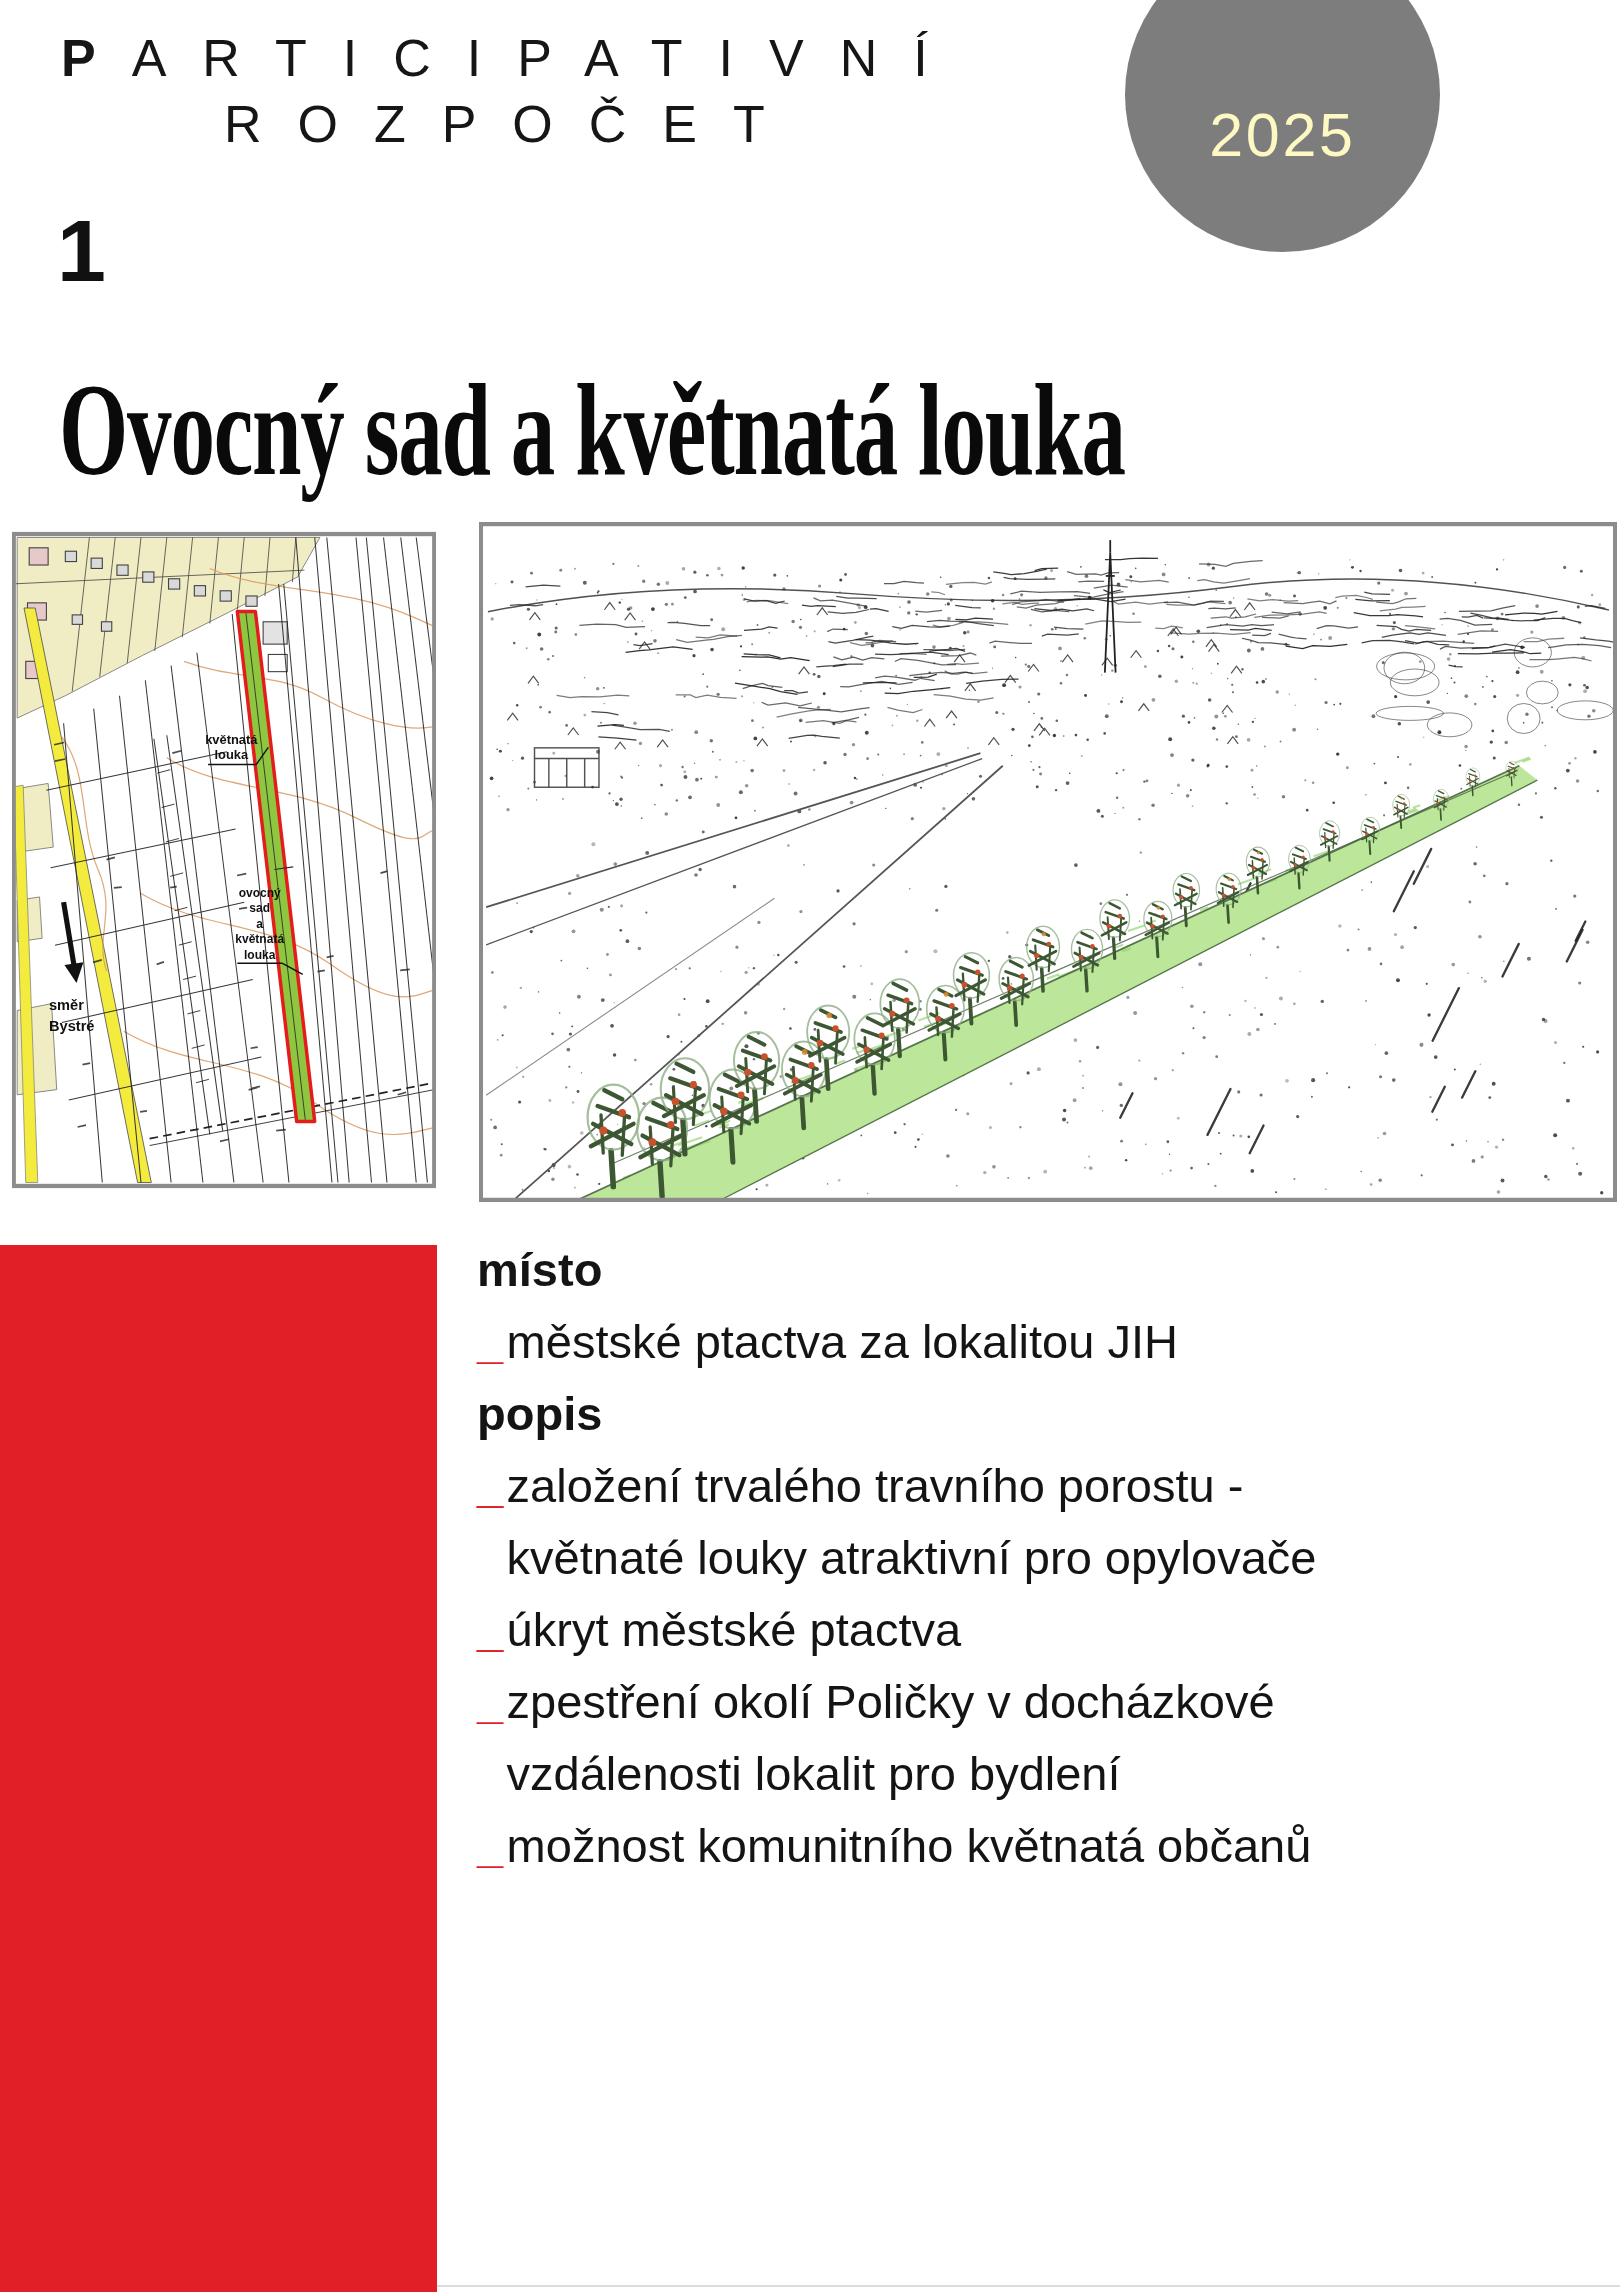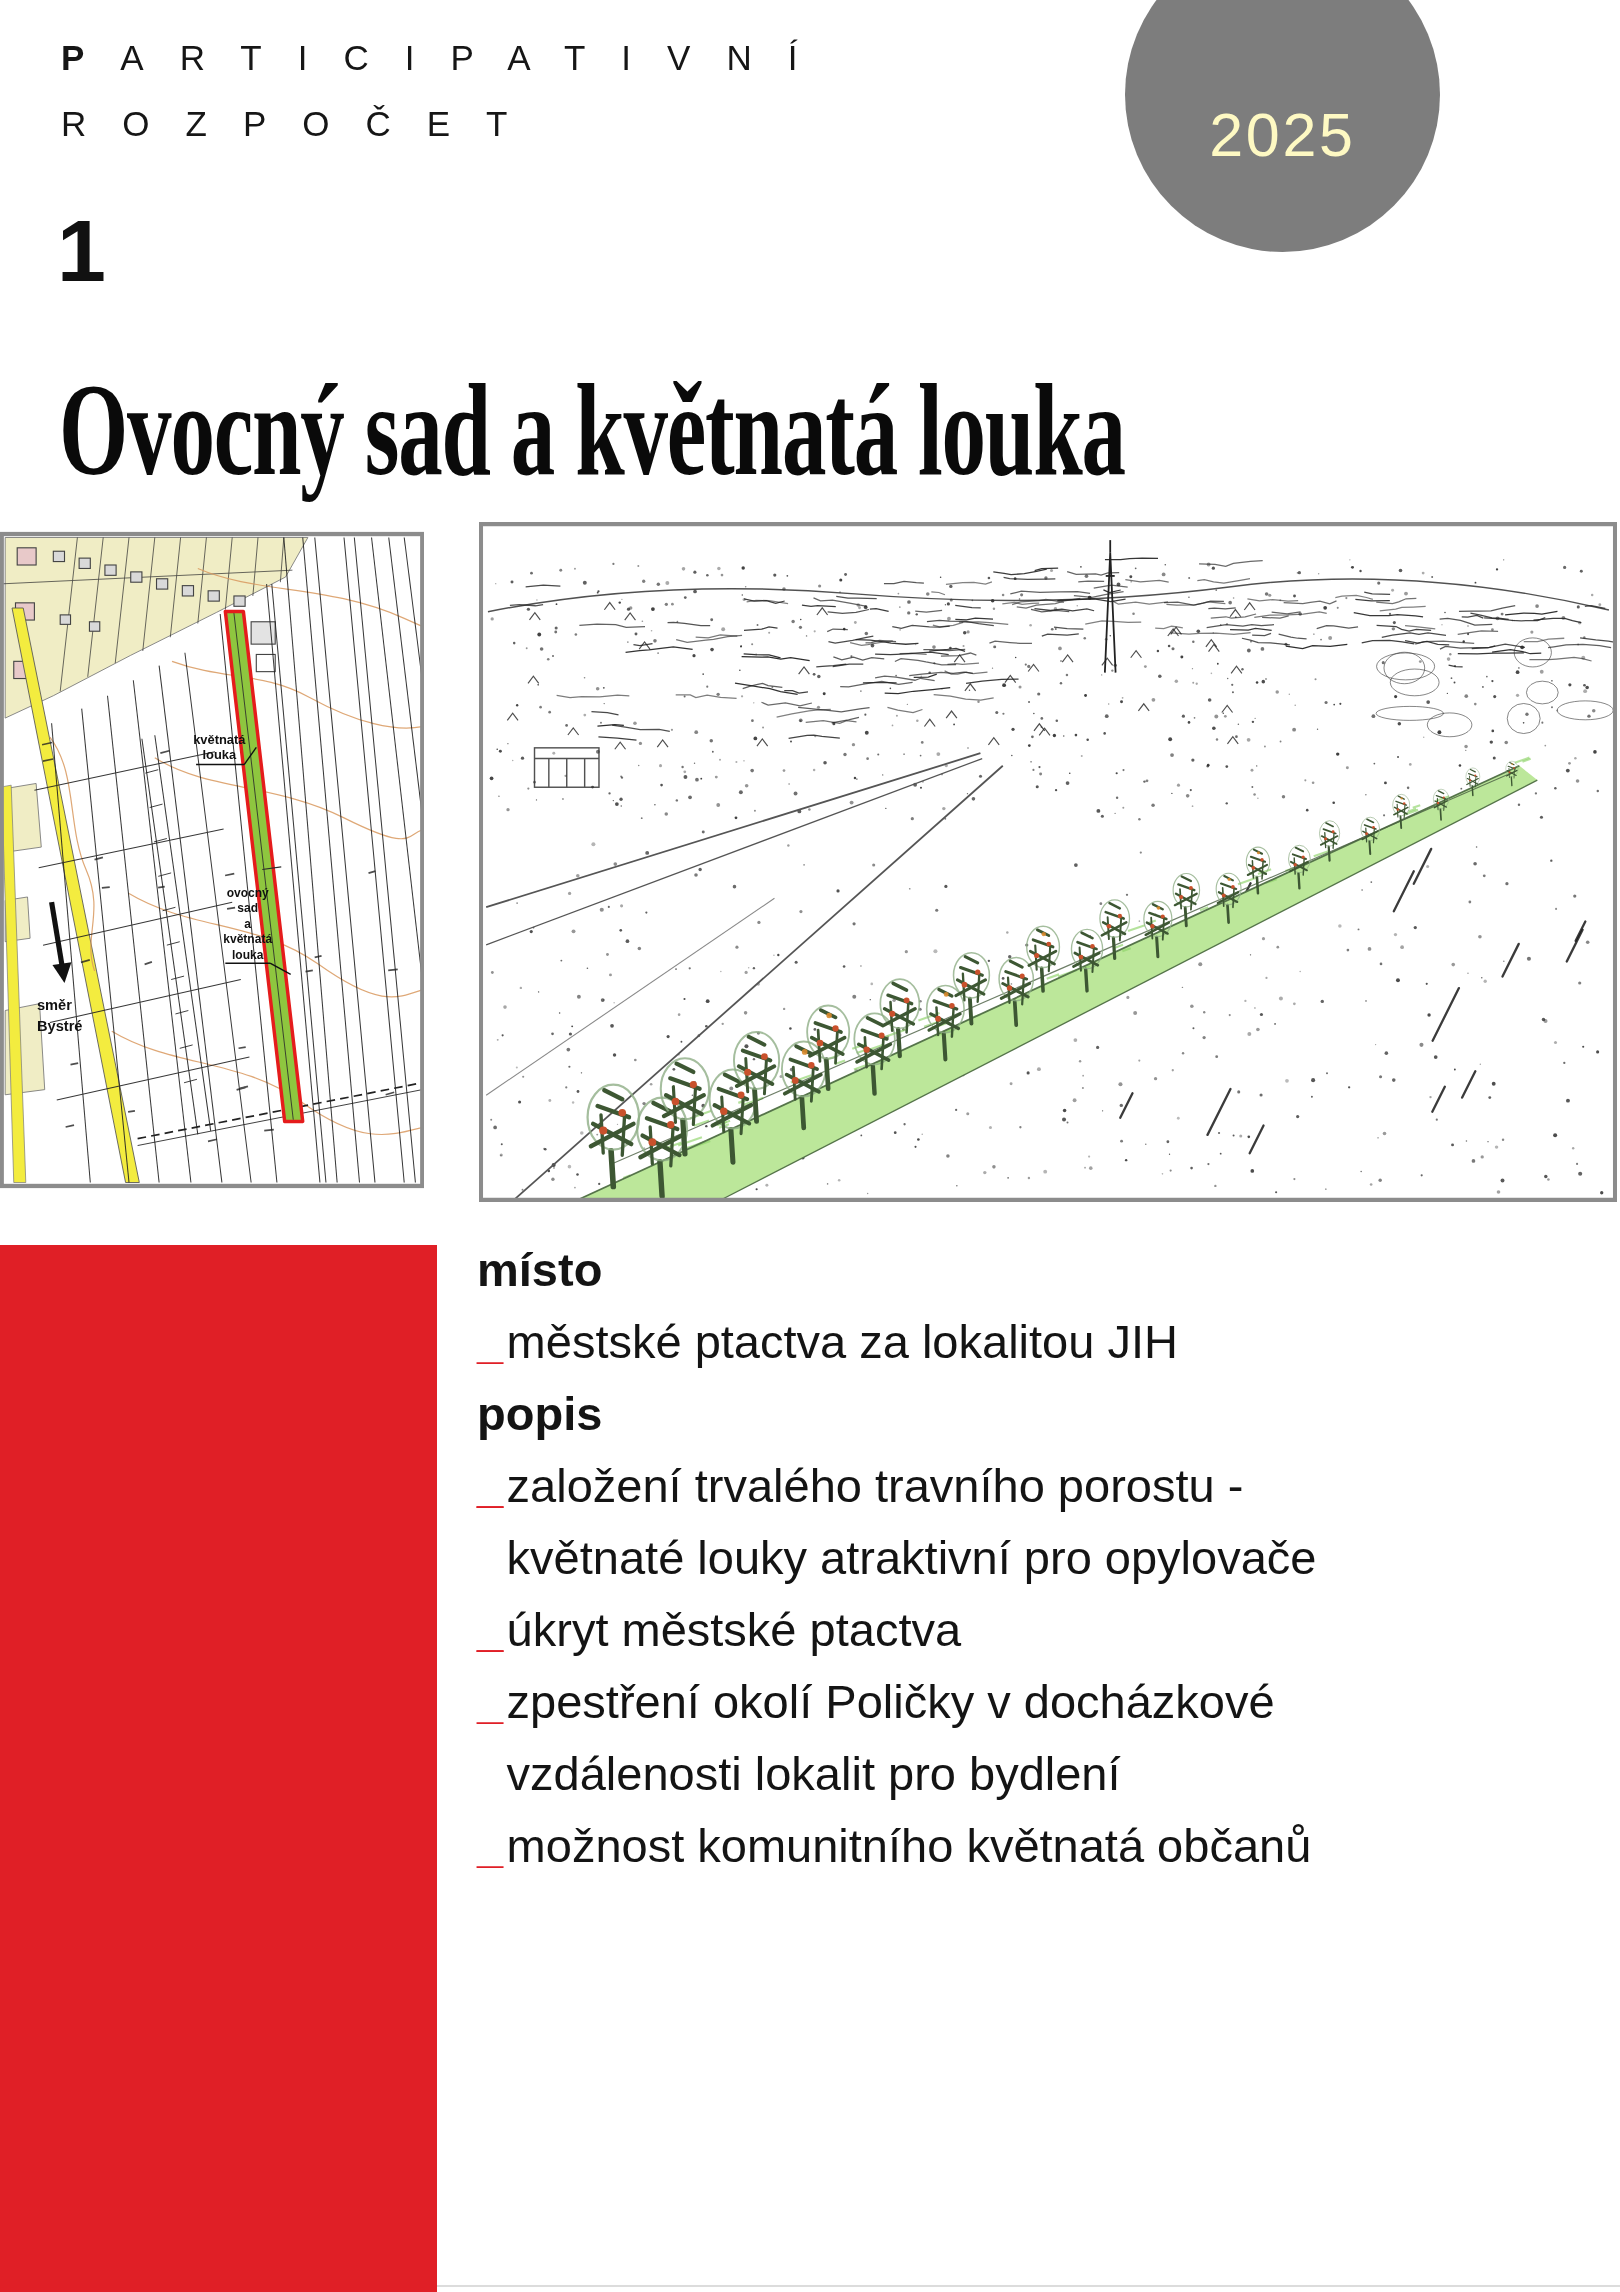--- a/index.html
+++ b/index.html
@@ -6,22 +6,22 @@
   body {
     width:1620px; height:2293px;
     background:#ffffff;
     font-family:"Liberation Sans", sans-serif;
     position:relative;
     overflow:hidden;
   }
   
   .brand { position:absolute; left:61px; top:25px; }
   .brand-line {
-    font-size:35px; font-weight:400; color:#161616;
-    letter-spacing:36px; line-height:66px; white-space:nowrap;
+    font-size:52px; font-weight:400; color:#161616;
+    letter-spacing:36px; line-height:66px; white-space:nowrap;text-align:center;
   }
   .brand-line .bold-first { font-weight:800; }
   .proposal-number {
     position:absolute; left:57px; top:206px;
     font-size:88px; font-weight:800; color:#111; line-height:90px;
   }
   .year-badge {
     position:absolute; left:1125px; top:-63px;
     width:315px; height:315px; border-radius:50%;
     display:flex; align-items:flex-end; justify-content:center;
@@ -30,21 +30,21 @@
     color:#fef9c3; font-size:61px; letter-spacing:2.7px; margin-bottom:82px;
   }
   .page-title {
     position:absolute; left:59px; top:358px; margin:0;
     font-family:"Liberation Serif", serif; font-weight:700;
     font-size:131px; line-height:143px; letter-spacing:-1.8px;
     color:#0a0a0a; white-space:nowrap;
     transform:scaleX(.68); transform-origin:left top;
   }
   
-  .map-figure    { position:absolute; left:0;   top:519px; width:424px;  height:682px; }
+  .map-figure    { position:absolute; left:0;   top:519px; width:424px;  height:682px;padding-left:12px; }
   .sketch-figure { position:absolute; left:479px; top:522px; width:1138px; height:680px; }
   .map-figure svg, .sketch-figure svg { display:block; width:100%; height:100%; }
   
   .sidebar-band { position:absolute; left:0; top:1245px; width:437px; height:1048px; }
   
   .content {
     position:absolute; left:477px; top:1234px; width:1155px;
     font-size:47px; line-height:72px; color:#141414;
   }
   .content .heading { font-weight:700; }

